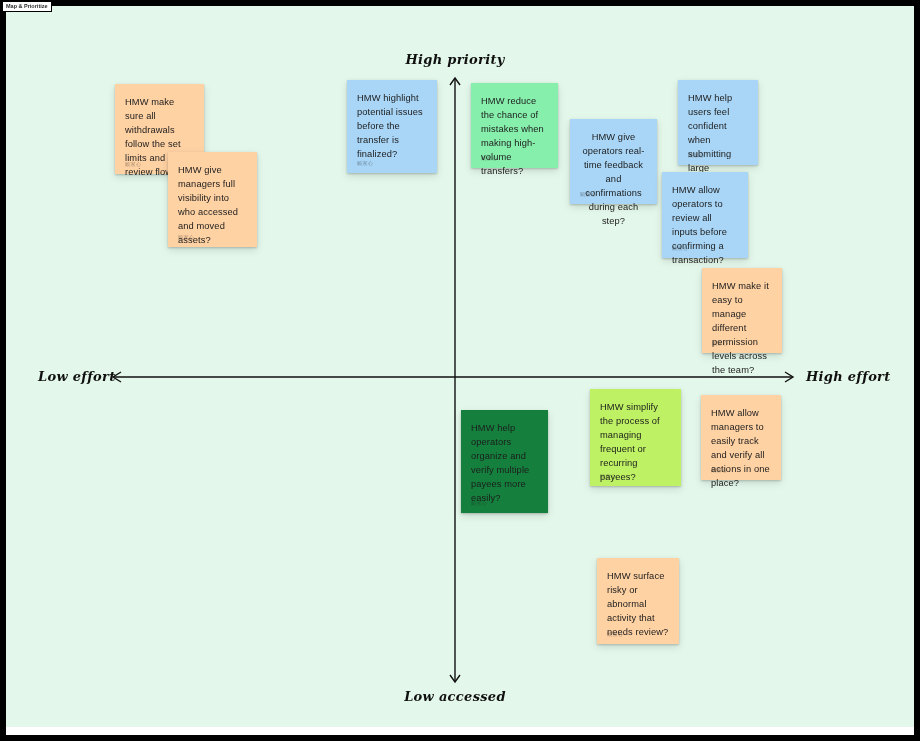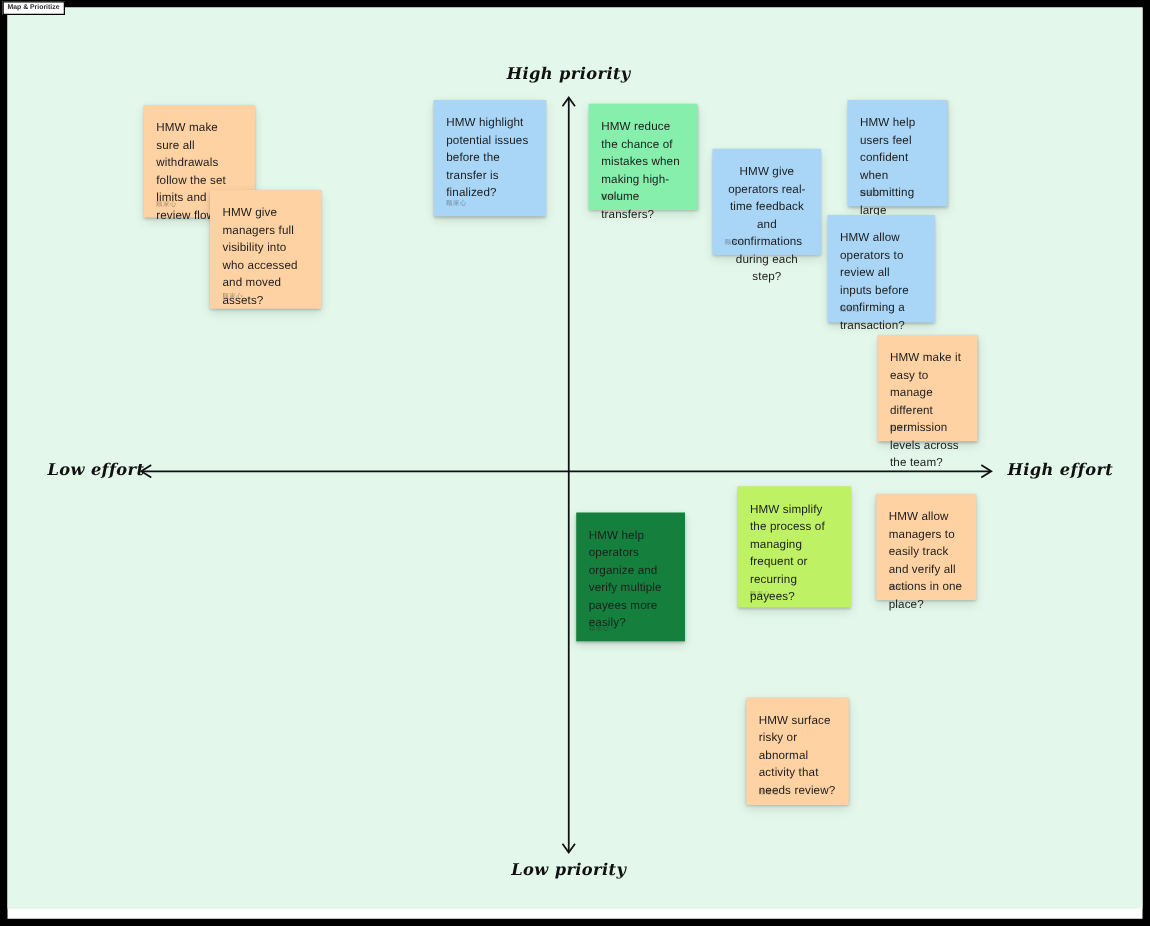--- a/index.html
+++ b/index.html
@@ -81,21 +81,21 @@
     <line x1="455" y1="79" x2="455" y2="681" stroke="#111" stroke-width="1.4"></line>
     <path d="M450,85 L455,78 L460,85" fill="none" stroke="#111" stroke-width="1.4"></path>
     <path d="M450,675 L455,682 L460,675" fill="none" stroke="#111" stroke-width="1.4"></path>
 
     <line x1="114" y1="377" x2="792" y2="377" stroke="#111" stroke-width="1.4"></line>
     <path d="M121,372 L113,377 L121,382" fill="none" stroke="#111" stroke-width="1.4"></path>
     <path d="M785,372 L793,377 L785,382" fill="none" stroke="#111" stroke-width="1.4"></path>
   </svg>
 
   <div class="axis-label center" style="left:455px; top:52px;">High priority</div>
-  <div class="axis-label center" style="left:455px; top:689px;">Low priority</div>
+  <div class="axis-label center" style="left:455px; top:689px;">Low accessed</div>
   <div class="axis-label" style="left:38px; top:369px;">Low effort</div>
   <div class="axis-label" style="left:806px; top:369px;font-style:italic;">High effort</div>
 
   <div id="notes-layer">
       <div class="note" style="left: 115px; top: 84px; width: 89px; height: 90px; background: rgb(255, 210, 164);">
     <div class="note-text">HMW make sure all withdrawals follow the set limits and review flows?</div>
     <div class="note-author">顾家心</div>
   </div>
       <div class="note" style="left: 168px; top: 152px; width: 89px; height: 95px; background: rgb(255, 210, 164);">
     <div class="note-text">HMW give managers full visibility into who accessed and moved assets?</div>

